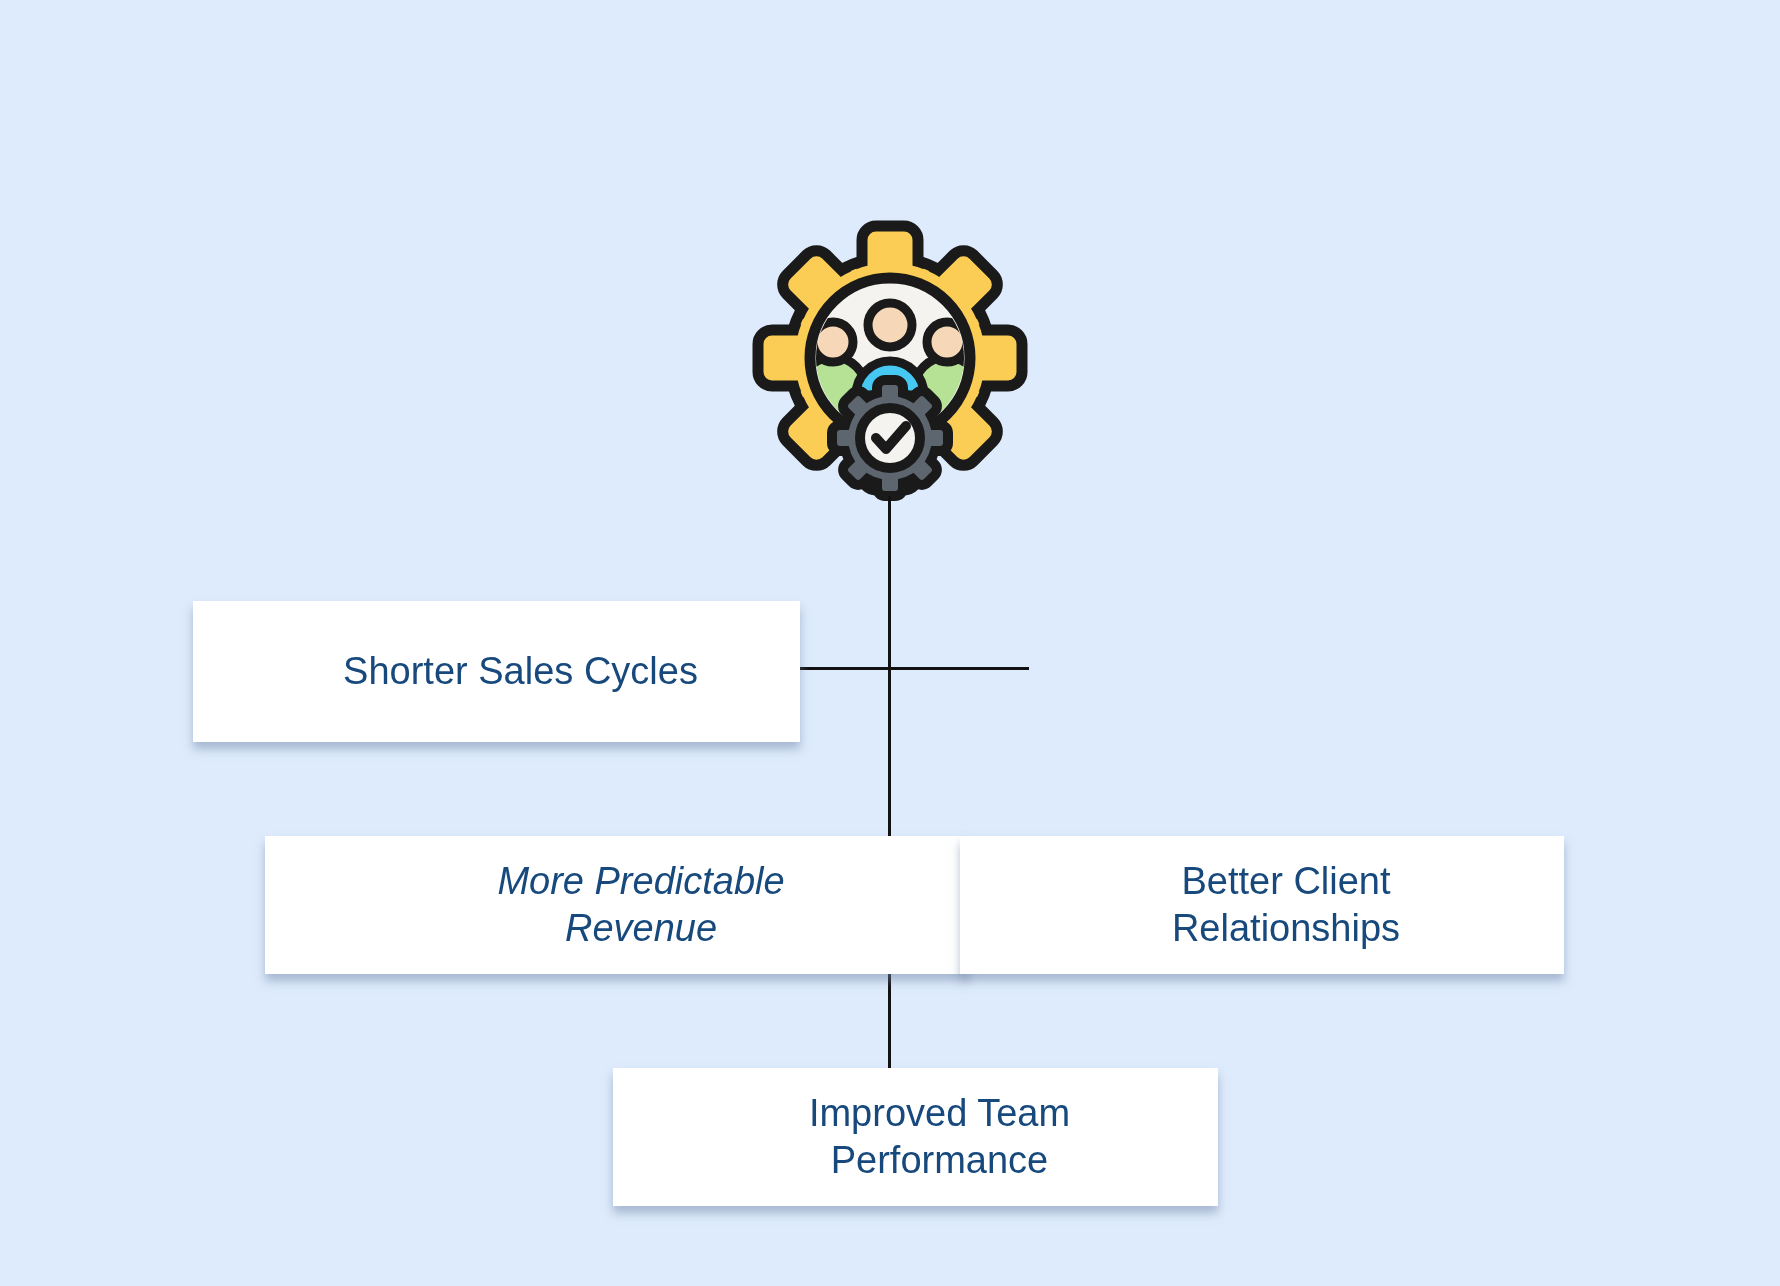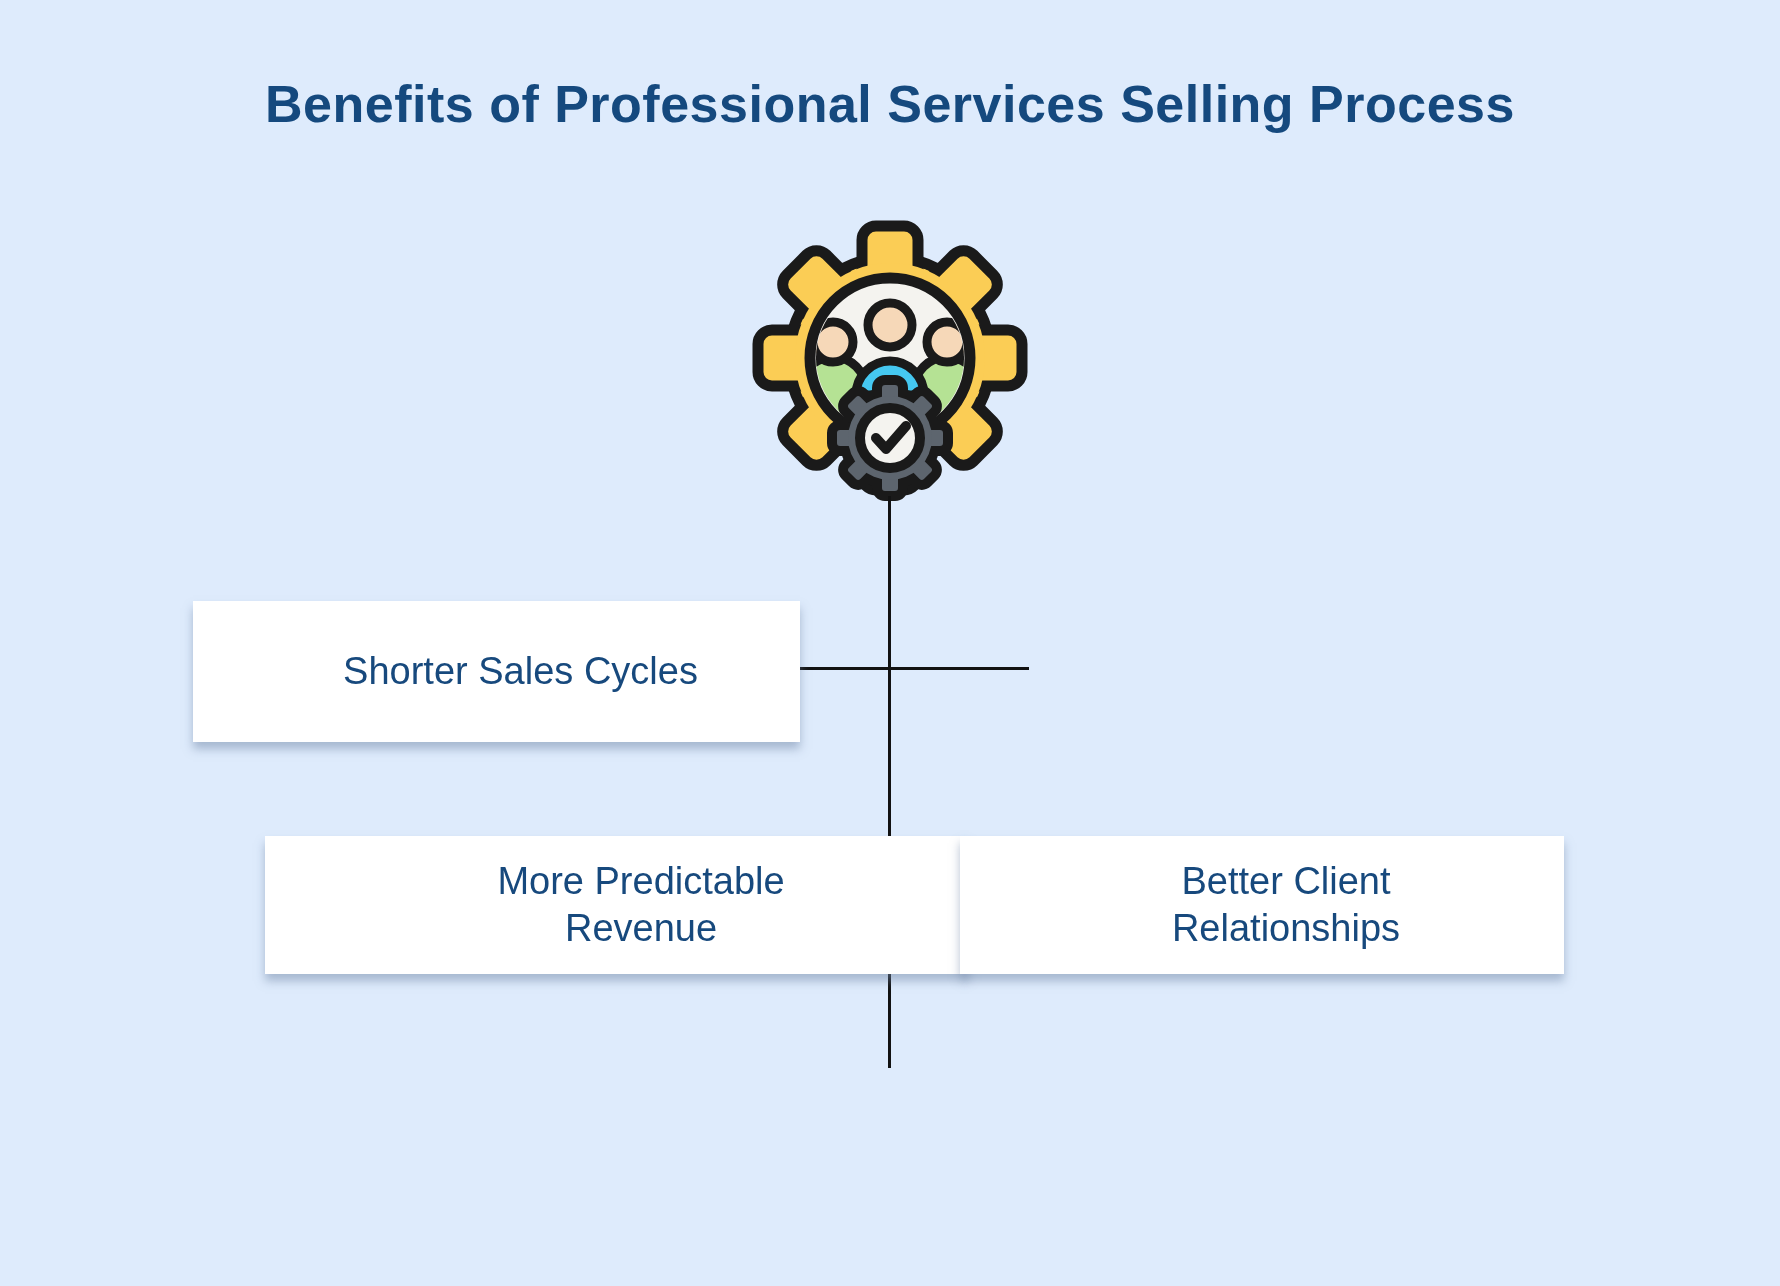--- a/index.html
+++ b/index.html
@@ -30,31 +30,30 @@
     text-align:center;
     color:#17497d;
     font-size:38px;
     line-height:1.25;
     box-shadow:0 7px 9px rgba(112,134,165,0.5);
     padding-left:48px;
   }
   .node span{display:inline-block;max-width:430px;}
   .node-top-left{left:193px;top:601px;width:559px;height:141px;}
   .node-top-right{left:1029px;top:601px;width:559px;height:141px;}
-  .node-mid-left{left:265px;top:836px;width:656px;height:138px;}
+  .node-mid-left{left:265px;top:836px;width:656px;height:138px;font-style:italic;}
   .node-mid-right{left:960px;top:836px;width:556px;height:138px;}
   .node-bottom{left:613px;top:1068px;width:557px;height:138px;}
   .center-icon{position:absolute;left:730px;top:210px;width:320px;height:300px;}
 </style>
 </head>
 <body>
 
 <div class="canvas">
 
-  <div class="title">Benefits of Professional Services Selling Process</div>
 
   <svg class="center-icon" viewBox="0 0 320 300" xmlns="http://www.w3.org/2000/svg" aria-hidden="true">
     <defs>
       <clipPath id="innerCircleClip">
         <circle cx="160" cy="148" r="74"></circle>
       </clipPath>
     </defs>
 
     <g stroke="#1a1a1a" stroke-width="11" fill="#fbcd55" stroke-linejoin="round">
       <circle cx="160" cy="148" r="101"></circle>
@@ -101,14 +100,17 @@
 
   <div class="node node-top-left">
     <span>Shorter Sales Cycles</span>
   </div>
   <div class="node node-mid-left">
     <span>More Predictable Revenue</span>
   </div>
   <div class="node node-mid-right">
     <span>Better Client Relationships</span>
   </div>
+  <div class="node node-bottom">
+    <span>Improved Team Performance</span>
+  </div>
 
 </div>
 
 </body></html>

